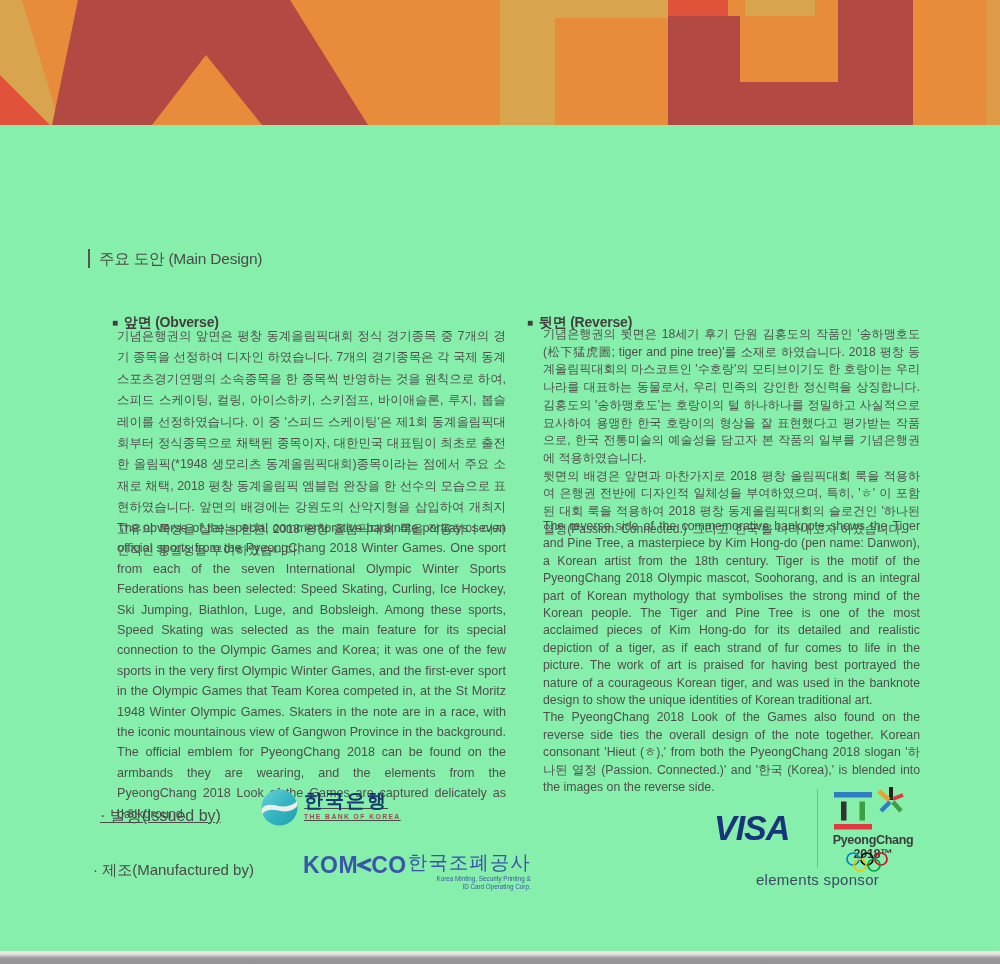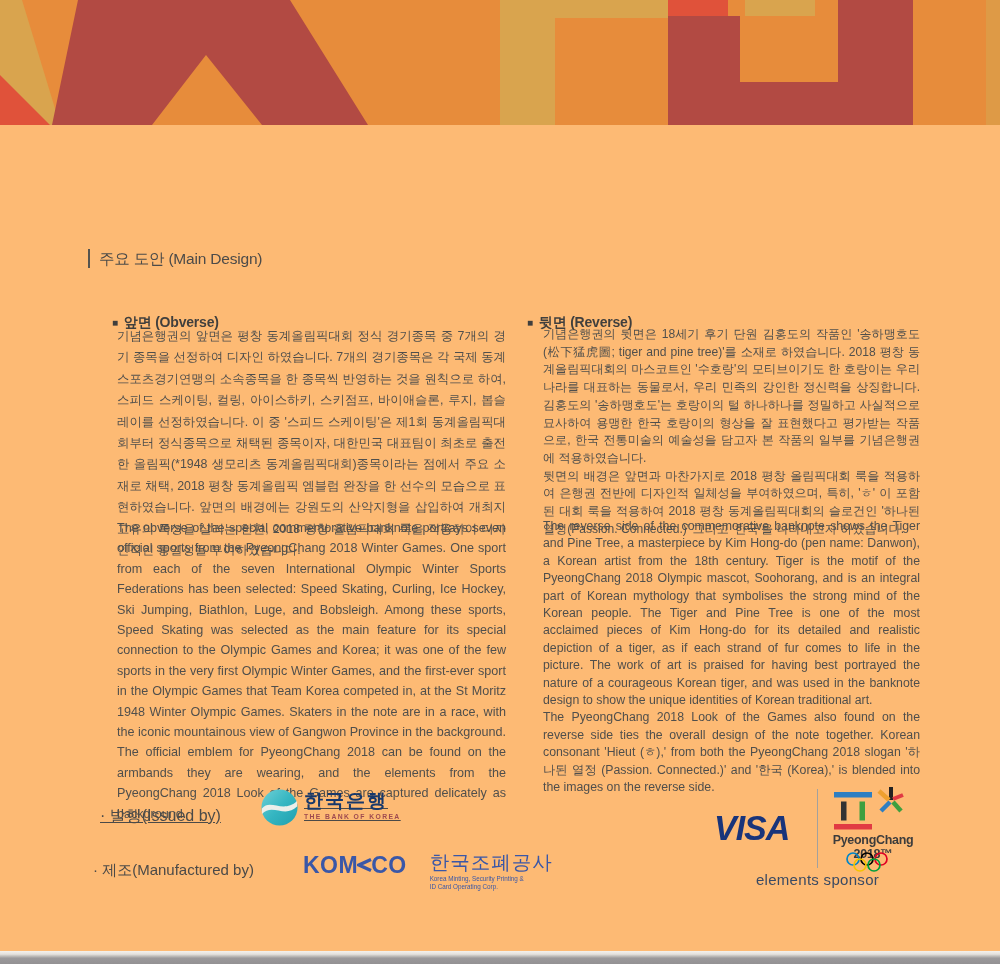--- a/index.html
+++ b/index.html
@@ -3,21 +3,21 @@
 <meta charset="utf-8">
 <style>
   html,body{margin:0;padding:0;}
   body{
     width:1000px;height:964px;
     font-family:"Liberation Sans",sans-serif;
     background:#f4f1ec;
     position:relative;overflow:hidden;
     color:#4b4a48;
   }
-  .page{position:absolute;inset:0;background:#fdba74;}
+  .page{position:absolute;inset:0;background:#86efac;}
 
   
   .band{position:absolute;left:0;top:0;width:1000px;height:125px;display:block;}
 
   
   .main-heading{
     position:absolute;left:88px;top:249px;
     font-size:15.5px;font-weight:500;color:#4c4b49;
     border-left:2px solid #55544f;padding-left:9px;line-height:19px;
     letter-spacing:-0.2px;
@@ -44,21 +44,21 @@
 
   .bok{position:absolute;left:261px;top:789px;display:flex;align-items:flex-start;text-decoration:underline;}
   .bok-mark{width:37px;height:37px;display:block;}
   .bok-text{margin-left:6px;padding-top:2px;}
   .bok-kr{font-size:19px;font-weight:700;color:#17386b;letter-spacing:2px;line-height:20px;}
   .bok-en{font-size:6.8px;color:#9e4a50;letter-spacing:1.4px;margin-top:2px;font-weight:700;}
 
   .komsco{position:absolute;left:258px;top:853px;display:flex;align-items:flex-start;}
   .komsco-wordmark{display:flex;align-items:center;color:#3a57a7;font-weight:800;font-size:23px;letter-spacing:0.5px;line-height:24px;margin-left:45px;}
   .komsco-s{width:15px;height:16px;display:block;margin:0 -1px;}
-  .komsco-right{margin-left:23px;}
+  .komsco-right{margin-left:1px;text-align:right;}
   .komsco-kr{font-family:"Liberation Serif",serif;font-size:19.5px;color:#3a57a7;letter-spacing:1px;line-height:20px;}
   .komsco-sub{font-size:6.3px;color:#3a57a7;line-height:7.5px;margin-top:2px;}
 
   .visa{
     position:absolute;left:714px;top:808px;
     font-size:34px;font-weight:800;font-style:italic;color:#19347a;
     letter-spacing:-1px;transform:scaleY(1.05);
   }
   .sponsor-divider{position:absolute;left:817px;top:789px;width:1px;height:79px;background:#a3a19d;}
   .pc-emblem{position:absolute;left:833px;top:787px;width:78px;height:44px;display:block;}

